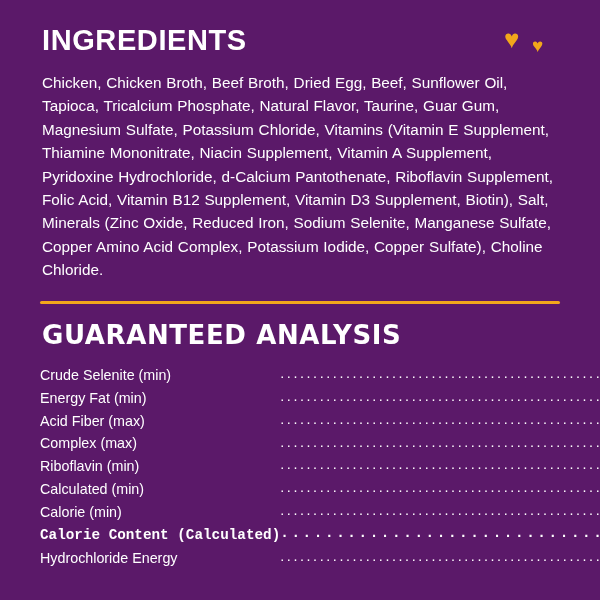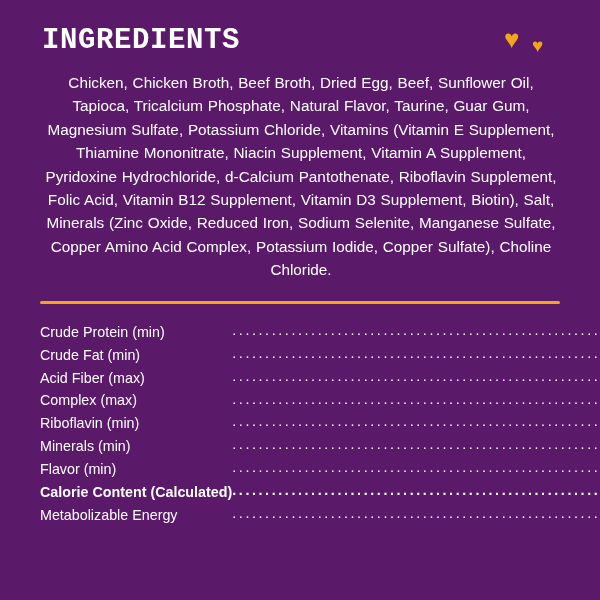--- a/index.html
+++ b/index.html
@@ -41,33 +41,33 @@
     top: 0;
     font-size: 26px;
   }
   .heart.small {
     left: 28px;
     top: 10px;
     font-size: 19px;
   }
 
   h1.section-title {
-    font-family: Liberation Mono, monospace;
+    font-family: Liberation Sans, sans-serif;
     font-weight: bold;
     font-size: 29px;
     letter-spacing: 0.6px;
     margin: 0 0 14px 4px;
     text-transform: uppercase;
   }
 
   .ingredients-body {
     font-size: 15.3px;
     line-height: 1.53;
     margin: 0 2px 0 4px;
-    text-align: center;
+    text-align: left;
     word-spacing: 0.5px;
   }
 
   .divider {
     height: 3px;
     background: #f2a71b;
     margin: 19px 2px 16px 2px;
     border-radius: 2px;
   }
 
@@ -103,49 +103,51 @@
     display: block;
     font-size: 14.3px;
     letter-spacing: 2.6px;
     color: #ffffff;
     white-space: nowrap;
     overflow: hidden;
     line-height: 1.25;
   }
   tr.bold td {
     font-weight: bold;
+    font-family: Liberation Mono, monospace;
   }
 </style>
 </head>
 <body>
 
 <div class="page">
 
   <div class="hearts">
     <span class="heart big">♥</span>
     <span class="heart small">♥</span>
   </div>
 
   <h1 class="section-title">INGREDIENTS</h1>
 
   <p class="ingredients-body">Chicken, Chicken Broth, Beef Broth, Dried Egg, Beef, Sunflower Oil, Tapioca, Tricalcium Phosphate, Natural Flavor, Taurine, Guar Gum, Magnesium Sulfate, Potassium Chloride, Vitamins (Vitamin E Supplement, Thiamine Mononitrate, Niacin Supplement, Vitamin A Supplement, Pyridoxine Hydrochloride, d-Calcium Pantothenate, Riboflavin Supplement, Folic Acid, Vitamin B12 Supplement, Vitamin D3 Supplement, Biotin), Salt, Minerals (Zinc Oxide, Reduced Iron, Sodium Selenite, Manganese Sulfate, Copper Amino Acid Complex, Potassium Iodide, Copper Sulfate), Choline Chloride.</p>
 
   <div class="divider"></div>
 
+  <h2 class="section-title2">GUARANTEED ANALYSIS</h2>
 
   <table class="analysis">
     <tbody id="analysis-body">
         <tr>
-          <td class="label">Crude Protein (min)</td>
+          <td class="label">Crude Selenite (min)</td>
           <td class="leader">
             <span class="dots">........................................................................................................................</span>
           </td>
         </tr>
         <tr>
-          <td class="label">Crude Fat (min)</td>
+          <td class="label">Energy Fat (min)</td>
           <td class="leader">
             <span class="dots">........................................................................................................................</span>
           </td>
         </tr>
         <tr>
           <td class="label">Acid Fiber (max)</td>
           <td class="leader">
             <span class="dots">........................................................................................................................</span>
           </td>
         </tr>
@@ -155,39 +157,39 @@
             <span class="dots">........................................................................................................................</span>
           </td>
         </tr>
         <tr>
           <td class="label">Riboflavin (min)</td>
           <td class="leader">
             <span class="dots">........................................................................................................................</span>
           </td>
         </tr>
         <tr>
-          <td class="label">Minerals (min)</td>
+          <td class="label">Calculated (min)</td>
           <td class="leader">
             <span class="dots">........................................................................................................................</span>
           </td>
         </tr>
         <tr>
-          <td class="label">Flavor (min)</td>
+          <td class="label">Calorie (min)</td>
           <td class="leader">
             <span class="dots">........................................................................................................................</span>
           </td>
         </tr>
         <tr class="bold">
           <td class="label">Calorie Content (Calculated)</td>
           <td class="leader">
             <span class="dots">........................................................................................................................</span>
           </td>
         </tr>
         <tr>
-          <td class="label">Metabolizable Energy</td>
+          <td class="label">Hydrochloride Energy</td>
           <td class="leader">
             <span class="dots">........................................................................................................................</span>
           </td>
         </tr>
       </tbody>
   </table>
 
 </div>
 
 </body></html>

